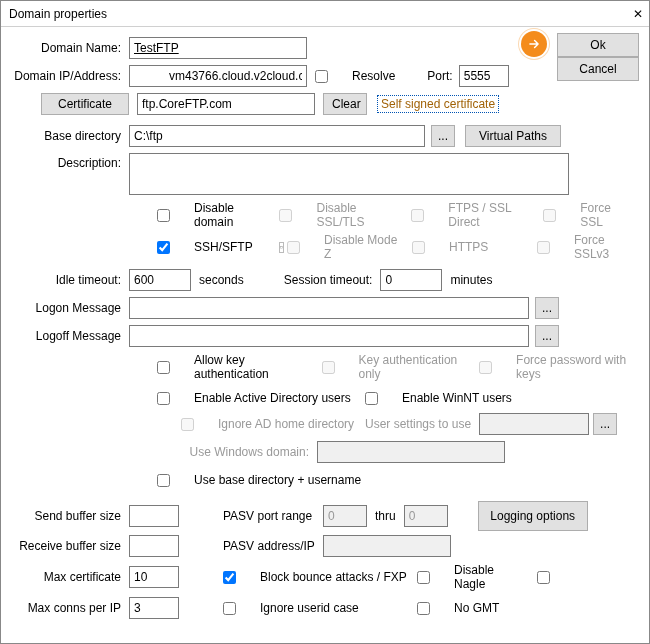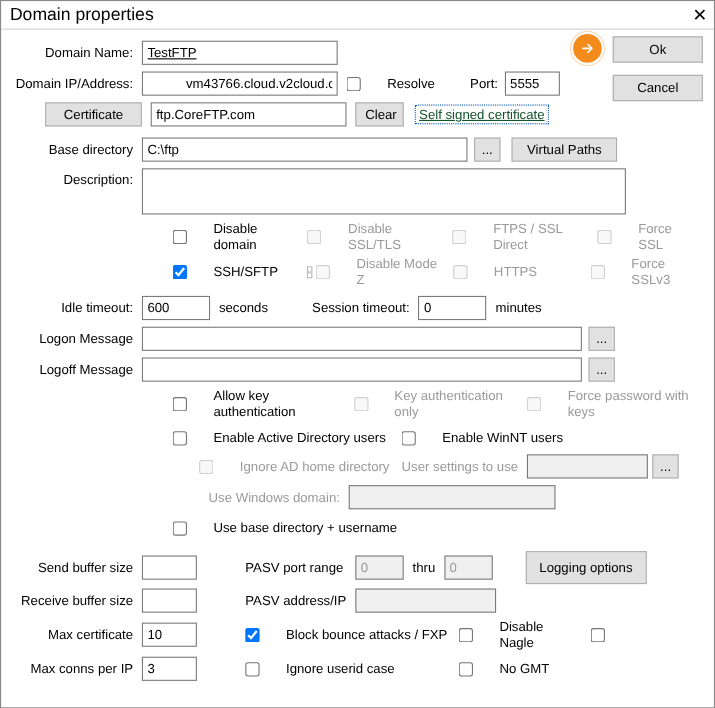--- a/index.html
+++ b/index.html
@@ -18,21 +18,21 @@
     position: relative;
   }
   .titlebar {
     height: 26px;
     display: flex;
     align-items: center;
     justify-content: space-between;
     padding: 0 6px 0 8px;
     border-bottom: 1px solid #d0d0d0;
   }
-  .titlebar span { font-size: 16px; }
+  .titlebar span { font-size: 12px; }
   .close-x { font-size: 15px; cursor: default; font-family: Arial; }
   .content { position: relative; padding: 10px 8px 0 8px; }
   .row { display: flex; align-items: center; margin-bottom: 6px; min-height: 22px; }
   .lbl { width: 120px; text-align: right; padding-right: 8px; font-size: 12px; }
   .inp {
     height: 22px;
     border: 1px solid #7a7a7a;
     padding: 2px 4px;
     font: inherit;
     background: #fff;
@@ -46,39 +46,38 @@
     font: inherit;
     padding: 0 8px;
     cursor: default;
   }
   .btn-big { width: 82px; height: 24px; }
   .chk { display: inline-flex; align-items: center; font-size: 12px; margin-right: 10px; gap: 20px; }
   .chk input { margin: 0 4px 0 0; width: 13px; height: 13px; }
   .chk.disabled { color: #9a9a9a; }
   .chk.disabled input { accent-color: #ccc; }
   .link-focus {
-    color: #14532d;
-    text-decoration: underline;
+    color: #a16207;
     padding: 1px 3px;
     border: 1px dotted #0054b3;
     background: #fff;
   }
   .orange-circle {
     width: 26px; height: 26px; border-radius: 50%;
     background: #f48c1c;
     display: flex; align-items: center; justify-content: center;
     box-shadow: 0 0 0 2px #fff, 0 0 0 3px #f48c1c55;
     position: absolute;
     right: 102px; top: 4px;
   }
   .orange-circle svg { width: 14px; height: 14px; }
   .right-btns {
     position: absolute;
     right: 10px; top: 6px;
-    display: flex; flex-direction: column; gap: 11px;
+    display: flex; flex-direction: column; gap: 0;
   }
   .small-sq { width: 24px; padding: 0; }
   .indent { margin-left: 148px; }
 </style>
 </head>
 <body>
 
 <div class="window">
   <div class="titlebar">
     <span>Domain properties</span>

